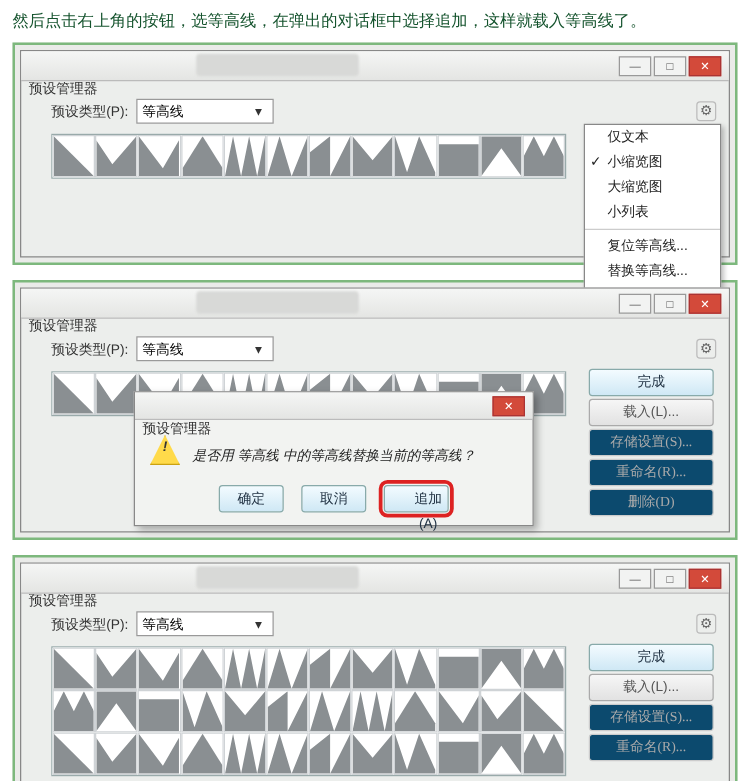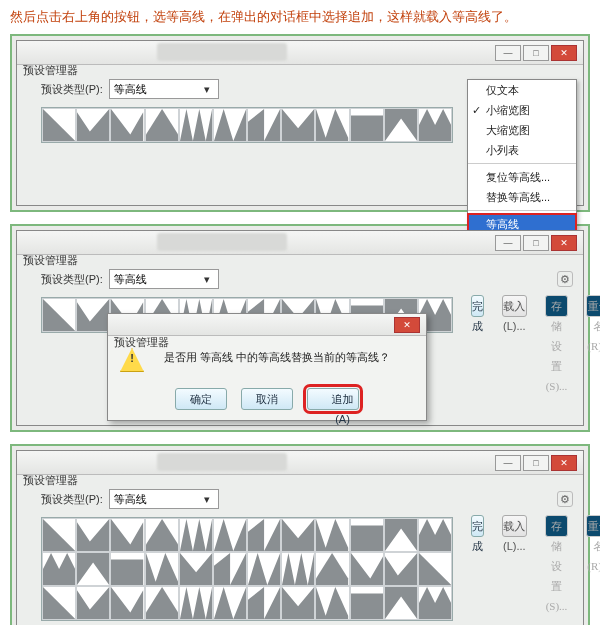--- a/index.html
+++ b/index.html
@@ -1,47 +1,47 @@
 <!DOCTYPE html>
 <html><head>
 <meta charset="utf-8">
 <style>
 *{box-sizing:border-box;margin:0;padding:0;font-family:"Microsoft YaHei",sans-serif;font-size:11px;}
 body{background:#fff;width:600px;}
-.caption{padding:8px 10px;color:#c2410c;font-size:13px;}
+.caption{padding:8px 10px;color:#14532d;font-size:13px;}
 .panel{border:2px solid #7db87d;margin:0 10px 12px 10px;padding:4px;background:#eaebe9;}
 .win{border:1px solid #888;background:#eceeec;position:relative;}
 .titlebar{height:24px;background:linear-gradient(#f5f6f5,#e4e5e3);display:flex;align-items:center;padding:0 6px;border-bottom:1px solid #bbb;}
 .titlebar .tt{flex:1;color:#333;margin-top:36px;}
 .tbarbtns{display:flex;gap:2px;}
 .tb{width:26px;height:16px;border:1px solid #999;background:#f2f3f2;font-size:9px;line-height:14px;text-align:center;color:#555;}
 .tb.close{background:#d34a3a;border-color:#a33;color:#fff;}
 .inner{position:relative;padding:10px 10px 12px 10px;min-height:140px;}
 .row{display:flex;align-items:center;gap:6px;margin:4px 0 8px 14px;}
 .lbl{color:#333;}
 .select{display:flex;align-items:center;border:1px solid #999;background:#fff;height:20px;min-width:110px;padding:0 4px;justify-content:space-between;}
 .select .arrow{width:14px;text-align:center;color:#333;}
 .gear{margin-left:auto;color:#666;width:16px;height:16px;border:1px solid #bbb;border-radius:3px;text-align:center;line-height:14px;}
 .grid{border:1px solid #9aa;background:#fff;margin-left:14px;margin-right:120px;padding:0;overflow:hidden;}
 .strip{display:flex;height:34px;}
 .cell{flex:1;border:1px solid #cfd3d6;position:relative;background:#fff;overflow:hidden;}
 .cell svg{position:absolute;inset:0;width:100%;height:100%;}
-.sidebar{position:absolute;right:12px;top:40px;width:100px;display:flex;gap:18px;}
+.sidebar{position:absolute;right:12px;top:40px;width:100px;display:flex;flex-direction:column;gap:2px;}
 .btn{border:1px solid #8aa;background:linear-gradient(#f3fbff,#cfe8f5);height:22px;line-height:20px;text-align:center;color:#234;border-radius:3px;}
 .btn.gray{background:linear-gradient(#f6f6f6,#e2e2e2);border-color:#aaa;color:#555;}
 .btn.dis{color:#aaa;border-color:#ccc;background:#0c4a6e;font-family:Liberation Serif, serif;}
-.menu{position:absolute;right:6px;top:14px;width:110px;border:1px solid #888;background:#fff;box-shadow:2px 2px 4px rgba(0,0,0,.25);}
+.menu{position:absolute;right:6px;top:34px;width:110px;border:1px solid #888;background:#fff;box-shadow:2px 2px 4px rgba(0,0,0,.25);}
 .menu .mi{height:20px;line-height:20px;padding:0 8px 0 18px;position:relative;color:#222;}
 .menu .mi.chk::before{content:"✓";position:absolute;left:4px;}
 .menu .sep{height:1px;background:#ccc;margin:3px 0;}
 .menu .mi.sel{background:#2f6fd0;color:#fff;outline:2px solid #d22;outline-offset:-1px;}
 .dialog{position:absolute;left:90px;top:58px;width:320px;border:1px solid #888;background:#f2f3f1;box-shadow:3px 3px 6px rgba(0,0,0,.3);}
 .dialog .titlebar{height:22px;}
 .dbody{padding:12px 12px 10px 12px;}
-.msgrow{display:flex;align-items:flex-start;gap:20px;}
+.msgrow{display:flex;align-items:flex-end;gap:10px;font-style:italic;}
 .warn{width:24px;height:24px;background:#ffda4a;border:1px solid #caa112;position:relative;clip-path:polygon(50% 0,100% 100%,0 100%);}
 .warn::after{content:"!";position:absolute;left:0;right:0;top:3px;text-align:center;font-weight:bold;color:#333;}
 .msg{color:#222;padding-top:2px;}
 .dbtns{display:flex;gap:14px;justify-content:center;margin-top:16px;}
 .dbtn{width:52px;height:22px;border:1px solid #8aa;background:linear-gradient(#f3fbff,#cfe8f5);text-align:center;line-height:20px;border-radius:3px;color:#234;}
 .dbtn.hl{outline:3px solid #d22;outline-offset:1px;padding-left:19px;}
 .blurtab{position:absolute;left:140px;top:2px;width:130px;height:18px;background:#d8d9d7;border-radius:3px;filter:blur(1px);}
 </style>
 </head>
 <body>

